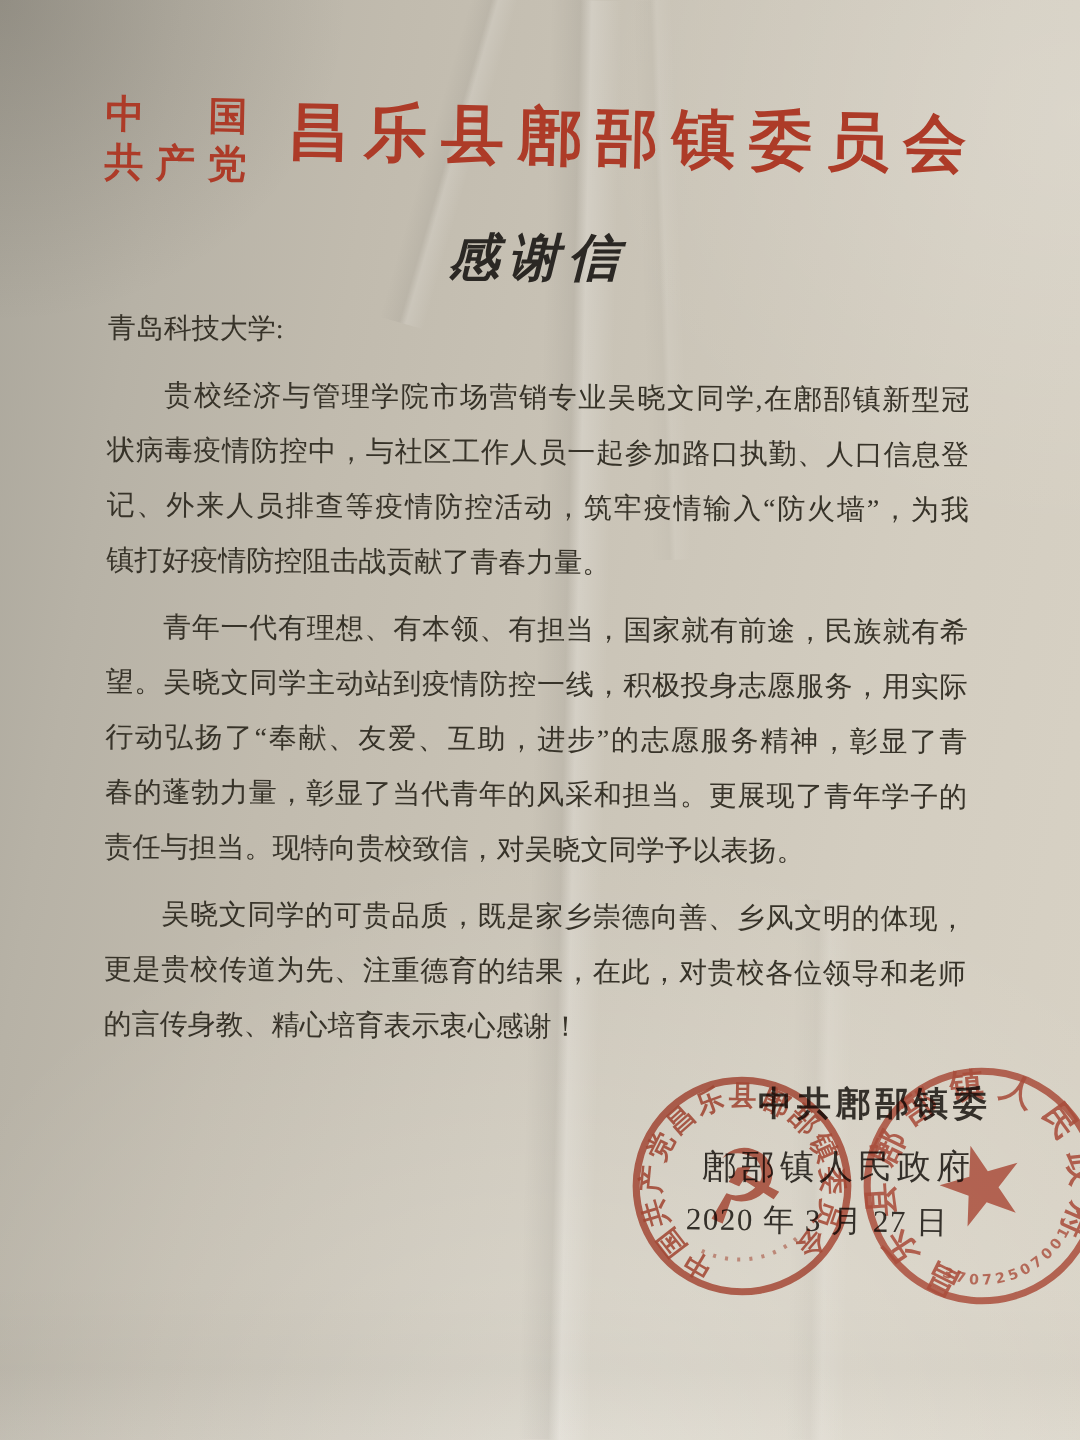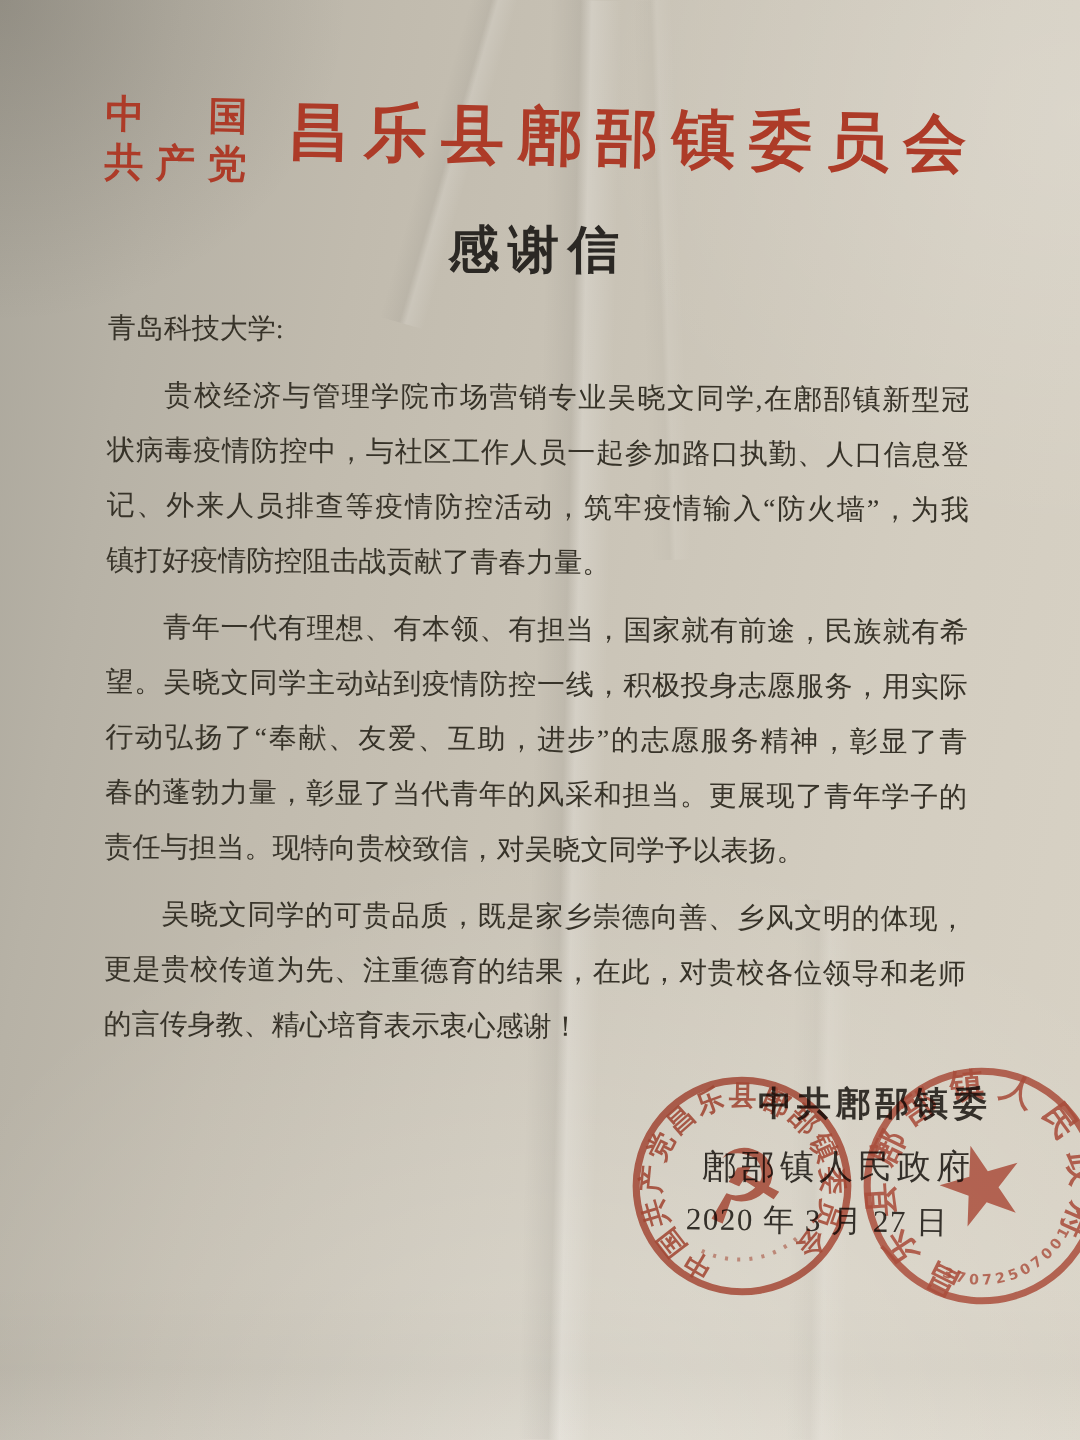--- a/index.html
+++ b/index.html
@@ -24,22 +24,22 @@
   .crease.c5{left:-40px;top:1280px;width:1200px;height:160px;opacity:.5;
     background:linear-gradient(180deg,transparent 0,rgba(0,0,0,.04) 55%,rgba(255,255,255,.14) 100%);}
 
   .header{position:absolute;left:106px;top:86px;display:flex;align-items:flex-start;
     transform:rotate(1.1deg);transform-origin:left top;color:#ad3b28;}
   .party{width:142px;margin-top:4px;font-weight:bold;}
   .party .row{display:flex;justify-content:space-between;font-size:39px;line-height:48px;}
   .committee{margin:6px 0 0 40px;font-size:63px;font-weight:bold;letter-spacing:14px;
     line-height:1.15;white-space:nowrap;}
 
-  .title{position:absolute;left:448px;top:216px;font-size:51px;font-weight:bold;
-    color:#2b2824;letter-spacing:9px;white-space:nowrap;}
+  .title{position:absolute;left:448px;top:224px;font-size:51px;font-weight:bold;
+    color:#2b2824;letter-spacing:9px;white-space:nowrap;font-style:italic;}
 
   .body{position:absolute;left:108px;top:300px;width:862px;color:#373329;
     font-size:28px;line-height:55px;transform:rotate(.35deg);transform-origin:left top;}
   .para{margin-top:12px;}
   .line{text-align:justify;white-space:nowrap;}
   .line.j{text-align-last:justify;white-space:normal;}
   .line.indent{padding-left:57px;}
 
   .sig{position:absolute;color:#34302a;white-space:nowrap;}
   .sig.committee{left:718px;top:1078px;font-size:34px;letter-spacing:5px;}

